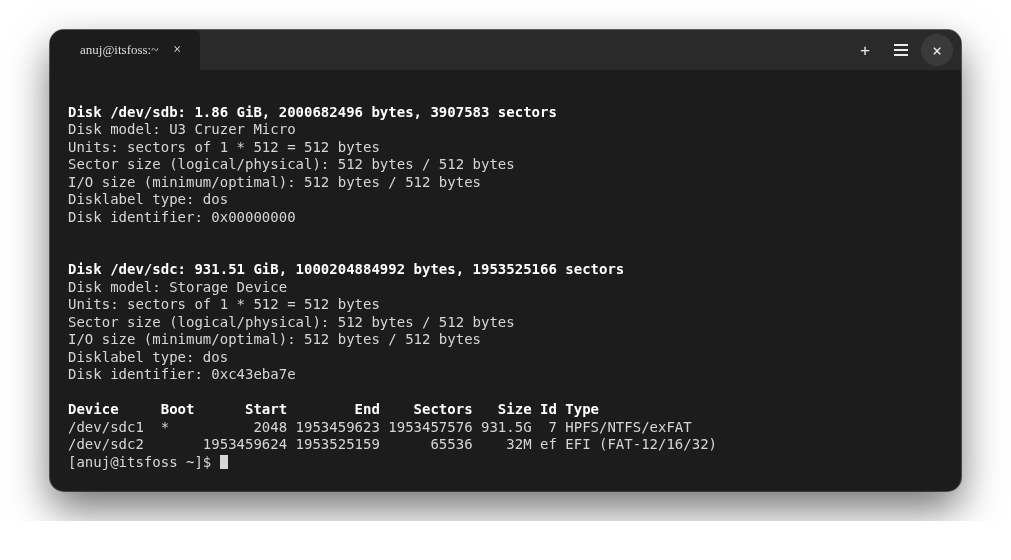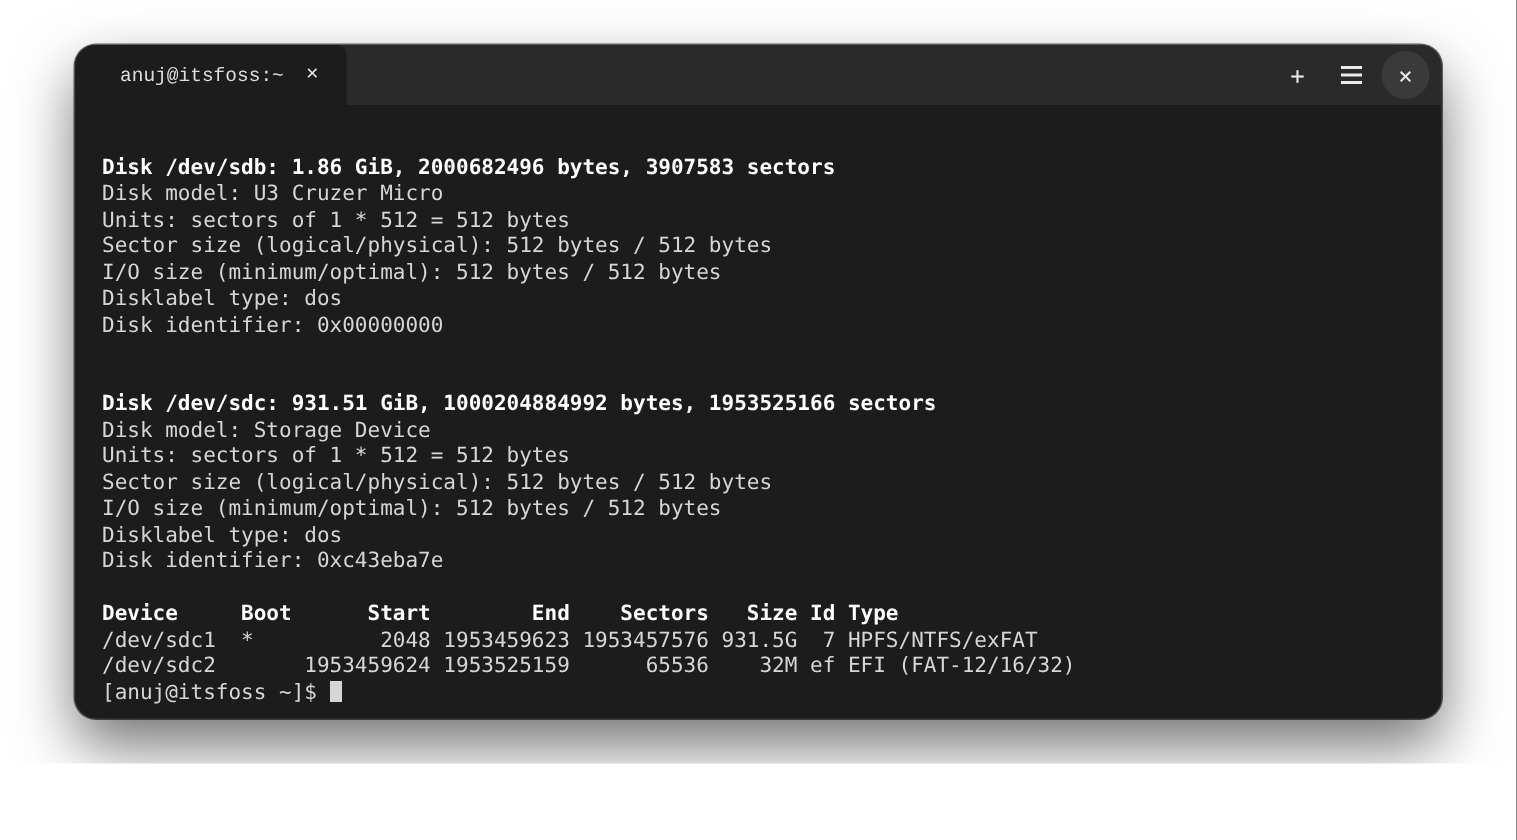--- a/index.html
+++ b/index.html
@@ -28,21 +28,21 @@
     }
     .tab-area { display: flex; align-items: stretch; height: 100%; }
     .tab {
       display: flex;
       align-items: center;
       gap: 10px;
       padding: 0 14px 0 30px;
       background: #1c1c1c;
       color: #dedede;
       font-size: 13px;
-      font-family: Liberation Mono, monospace;
+      font-family: Liberation Serif, serif;
       border-top-right-radius: 6px;
     }
     .tab-close {
       color: #e8e8e8;
       font-size: 14px;
       width: 18px; height: 18px;
       display: inline-flex;
       align-items: center;
       justify-content: center;
       border-radius: 4px;
@@ -60,21 +60,21 @@
       justify-content: center;
       color: #eaeaea;
       font-size: 16px;
       border-radius: 50%;
       cursor: pointer;
     }
     .tb-close-circle { background: #3a3a3a; }
     .hamburger { display:flex; flex-direction:column; gap:3px; }
     .hamburger span { width:14px; height:2px; background:#eaeaea; display:block; }
     .term {
-      padding: 16px 18px 8px 18px;
+      padding: 16px 18px 20px 18px;
       color: #d6d6d6;
       font-size: 14px;
       line-height: 1.25;
       white-space: pre;
       overflow: hidden;
     }
     .bold { color: #ffffff; font-weight: bold; }
     .prompt { color: #d6d6d6; }
     .cursor-box {
       display:inline-block;

